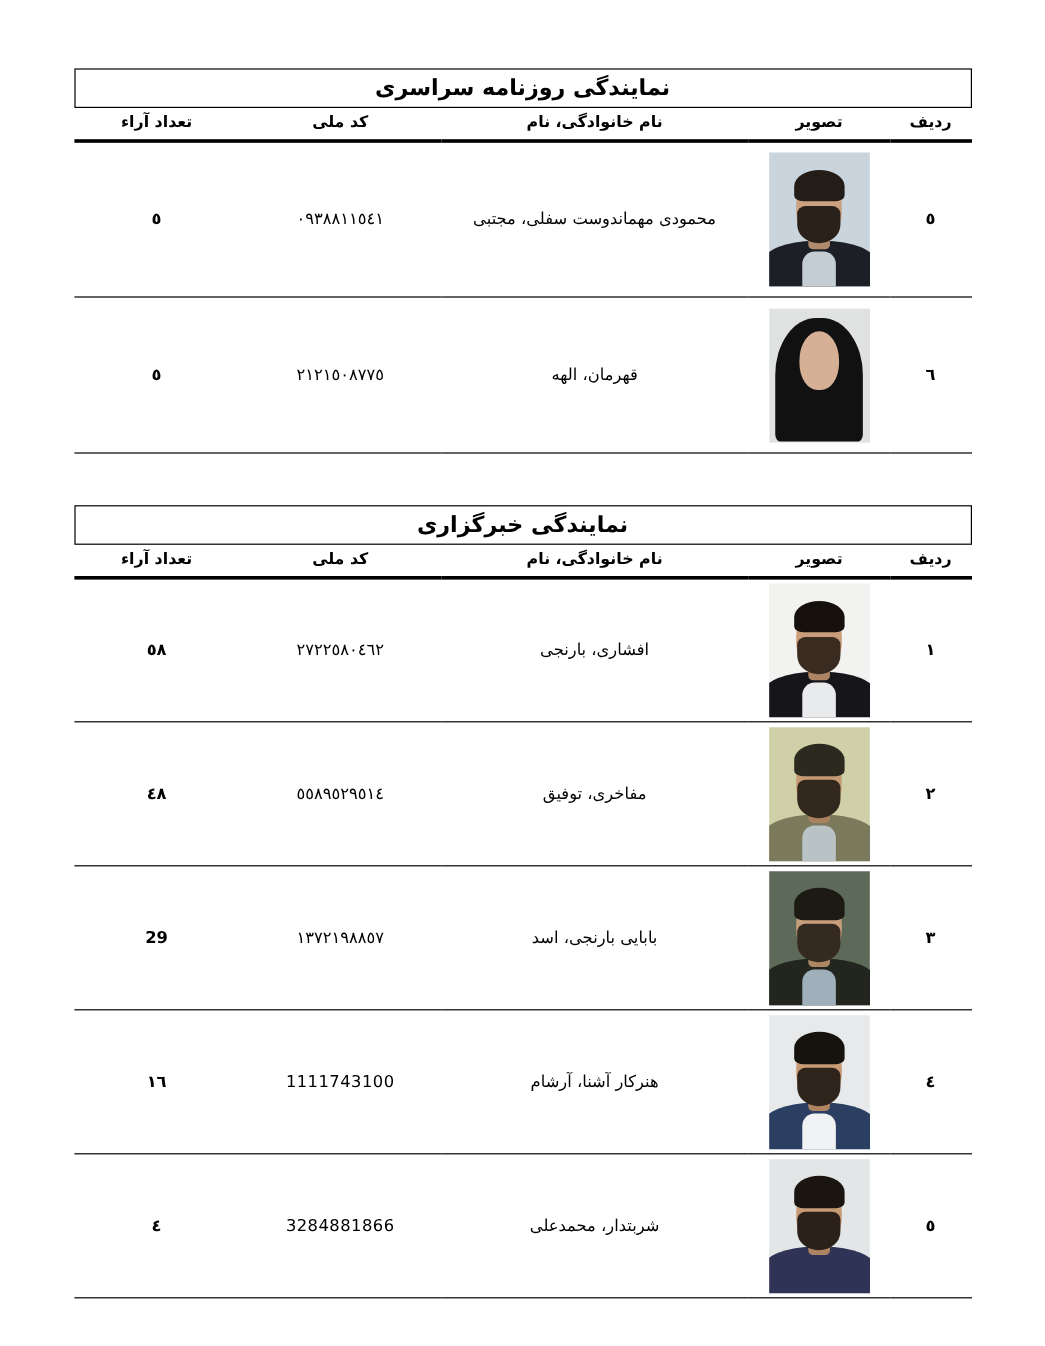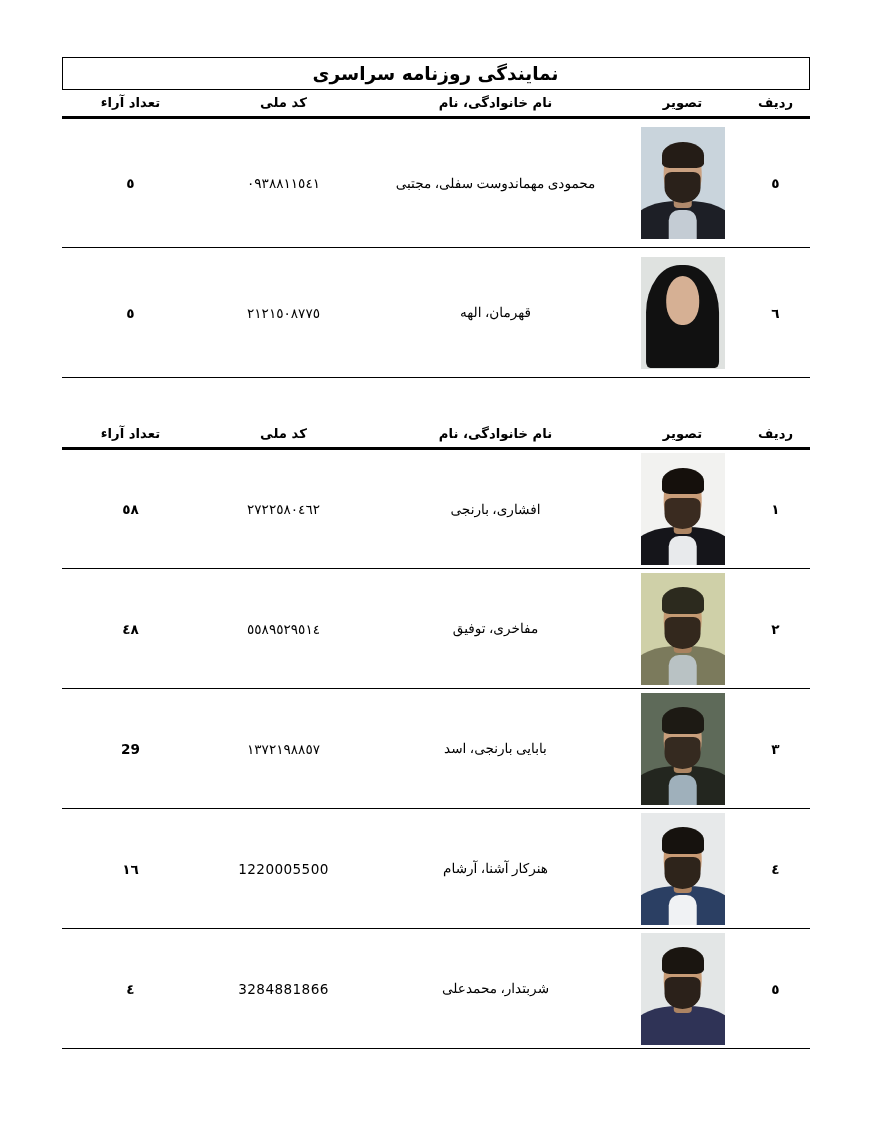--- a/index.html
+++ b/index.html
@@ -73,21 +73,21 @@
   }
 
   
   col.c-radif { width: 68px; }
   col.c-photo { width: 118px; }
   col.c-name  { width: 256px; }
   col.c-code  { width: 168px; }
   col.c-votes { width: 138px; }
 
   .cell-num   { font-size: 14px; font-weight: bold; }
-  .cell-name  { font-size: 13.6px; font-weight: normal; font-family: Liberation Serif, serif; }
+  .cell-name  { font-size: 13.6px; font-weight: normal; }
   .cell-code  { font-size: 13.6px; letter-spacing: 0.4px; }
   .cell-votes { font-size: 14px; font-weight: bold; }
 
   td.photo-cell { padding: 0; }
 
   .row-tall { height: 130px; }
   .row-med  { height: 120px; }
 
   
   .photo {
@@ -236,20 +236,21 @@
           </td>
           <td class="cell-name">قهرمان، الهه</td>
           <td class="cell-code">٢١٢١٥٠٨٧٧٥</td>
           <td class="cell-votes">٥</td>
         </tr>
       </tbody>
     </table>
   </div>
 
   <div class="table-block second">
+    <div class="tbl-title">نمایندگی خبرگزاری</div>
 
     <table class="grid">
       <colgroup>
         <col class="c-radif">
           <col class="c-photo">
           <col class="c-name">
           <col class="c-code">
           <col class="c-votes">
       </colgroup>
       <thead>
@@ -321,21 +322,21 @@
               <span class="bg" style="background:#e7e9ea"></span>
               <span class="shoulders" style="background:#2b3f63"></span>
               <span class="shirt" style="background:#f0f2f4"></span>
               <span class="neck" style="background:#ad8361"></span>
               <span class="head" style="background:#c89a74"></span>
               <span class="beard" style="background:#2e241b"></span>
               <span class="hair" style="background:#16120e"></span>
             </span>
           </td>
           <td class="cell-name">هنرکار آشنا، آرشام</td>
-          <td class="cell-code">1220005500</td>
+          <td class="cell-code">1111743100</td>
           <td class="cell-votes">١٦</td>
         </tr>
         <tr class="row-med">
           <td class="cell-num">٥</td>
           <td class="photo-cell">
             <span class="photo">
               <span class="bg" style="background:#e3e6e6"></span>
               <span class="shoulders" style="background:#2f3356"></span>
               <span class="neck" style="background:#ac8463"></span>
               <span class="head" style="background:#c79b76"></span>

